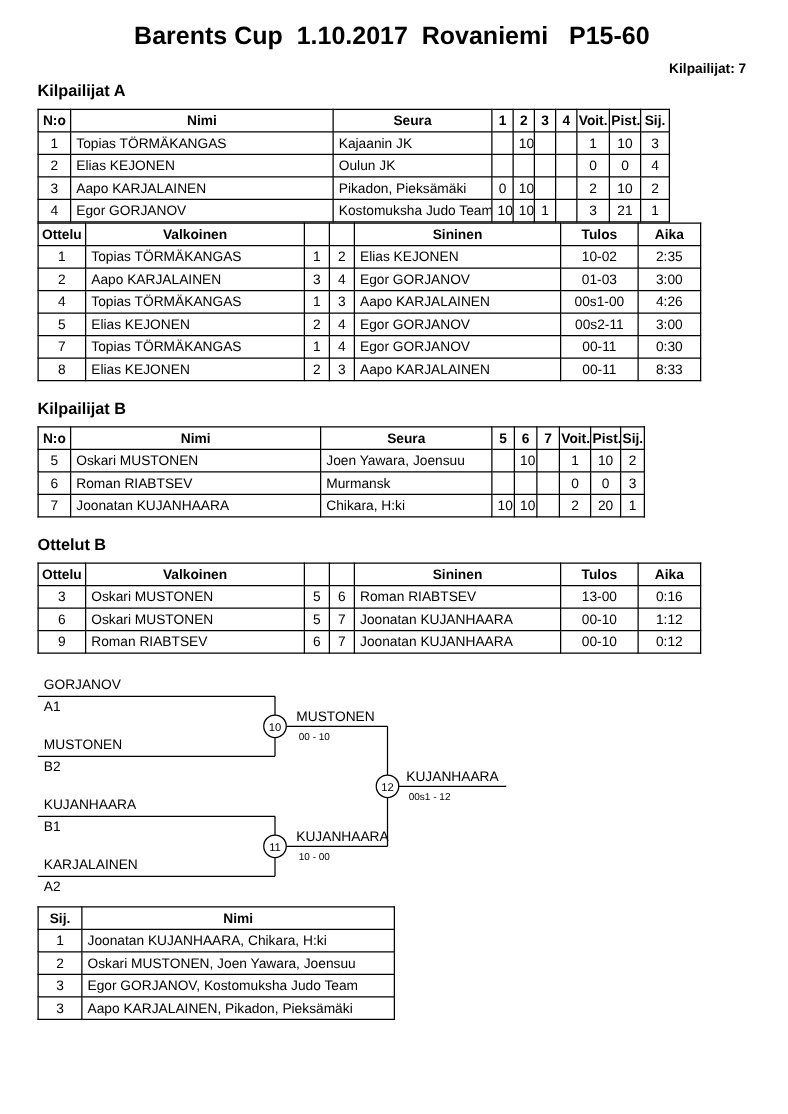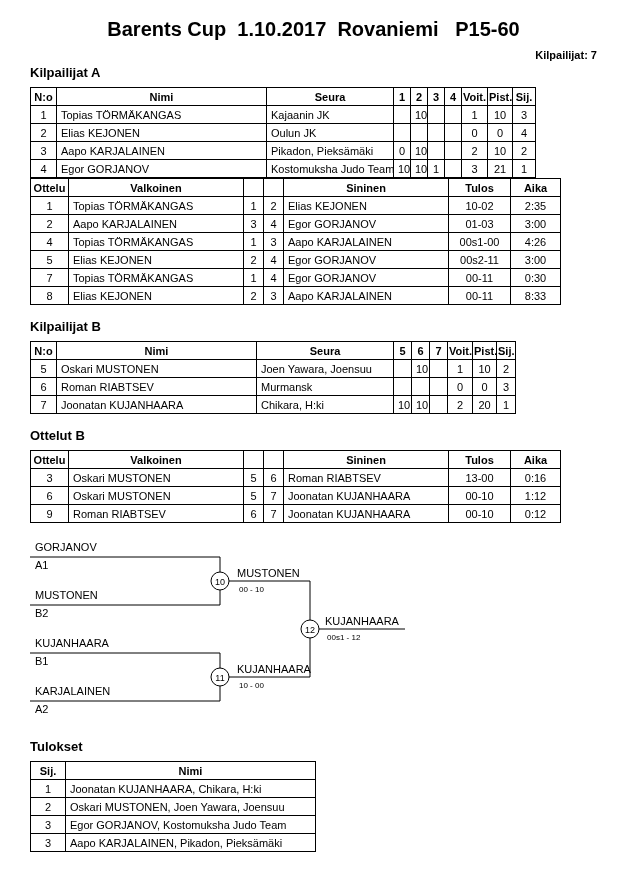--- a/index.html
+++ b/index.html
@@ -348,21 +348,20 @@
 
     <line x1="280" y1="46" x2="280" y2="142"></line>
     <line x1="289" y1="94" x2="375" y2="94"></line>
     <circle cx="280" cy="94" r="9"></circle>
     <text x="280" y="97.5" text-anchor="middle" class="bnum">12</text>
     <text x="295" y="90">KUJANHAARA</text>
     <text x="297" y="105" class="bscore">00s1 - 12</text>
   </svg>
 
   <div style="width:285px;">
-    <div class="sec-head">Tulokset</div>
     <table style="width:285px;">
       <colgroup>
         <col style="width:35px">
           <col style="width:250px">
       </colgroup>
       <thead>
         <tr>
           <th>Sij.</th>
           <th>Nimi</th>
         </tr>

